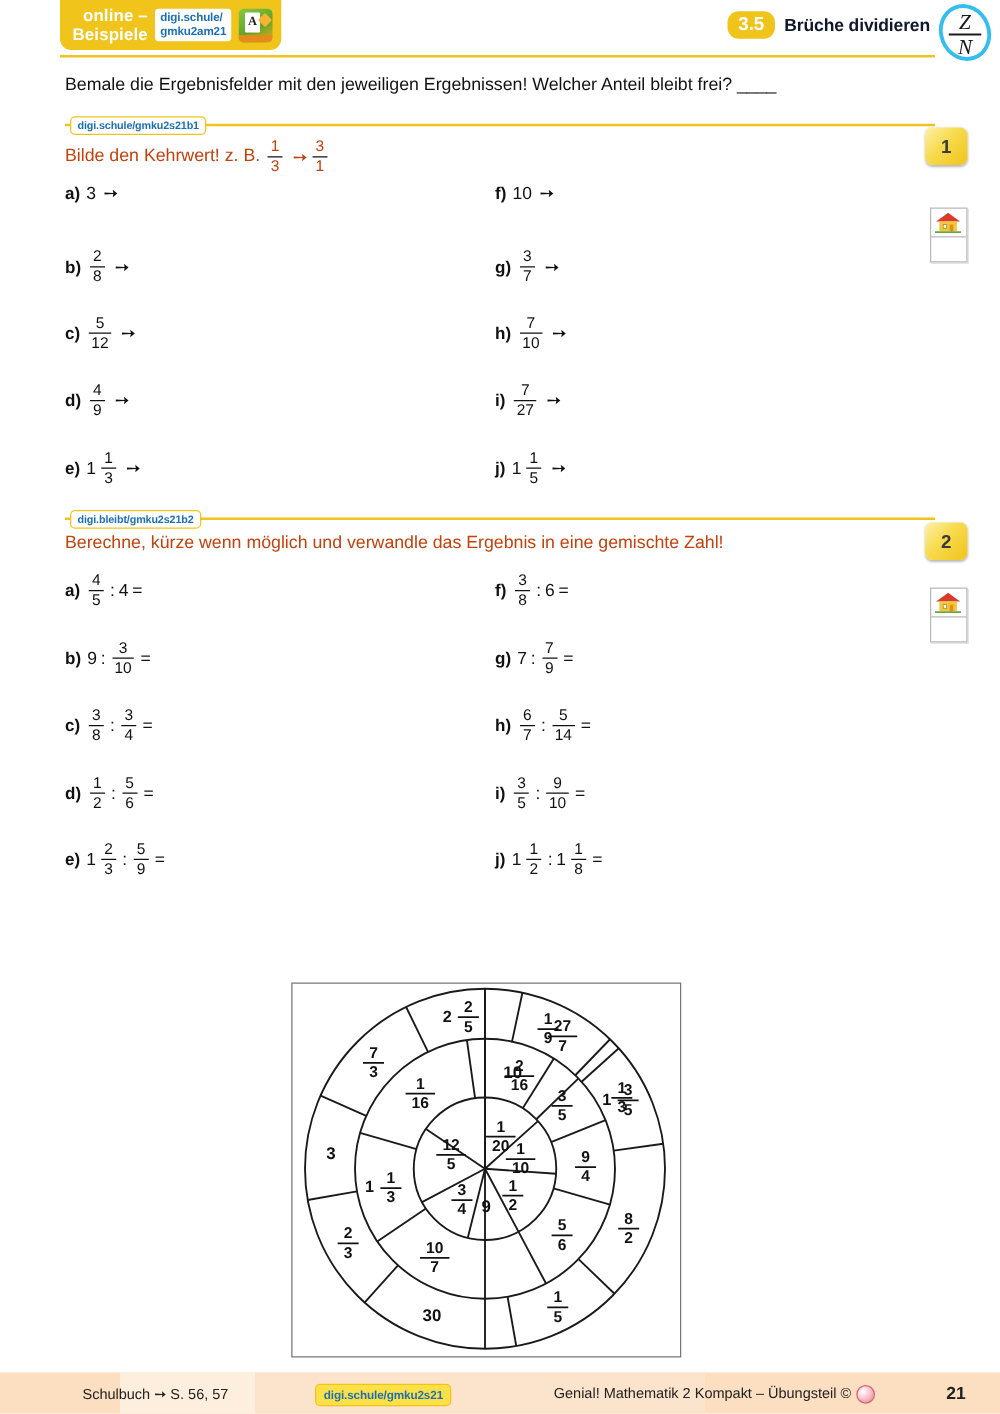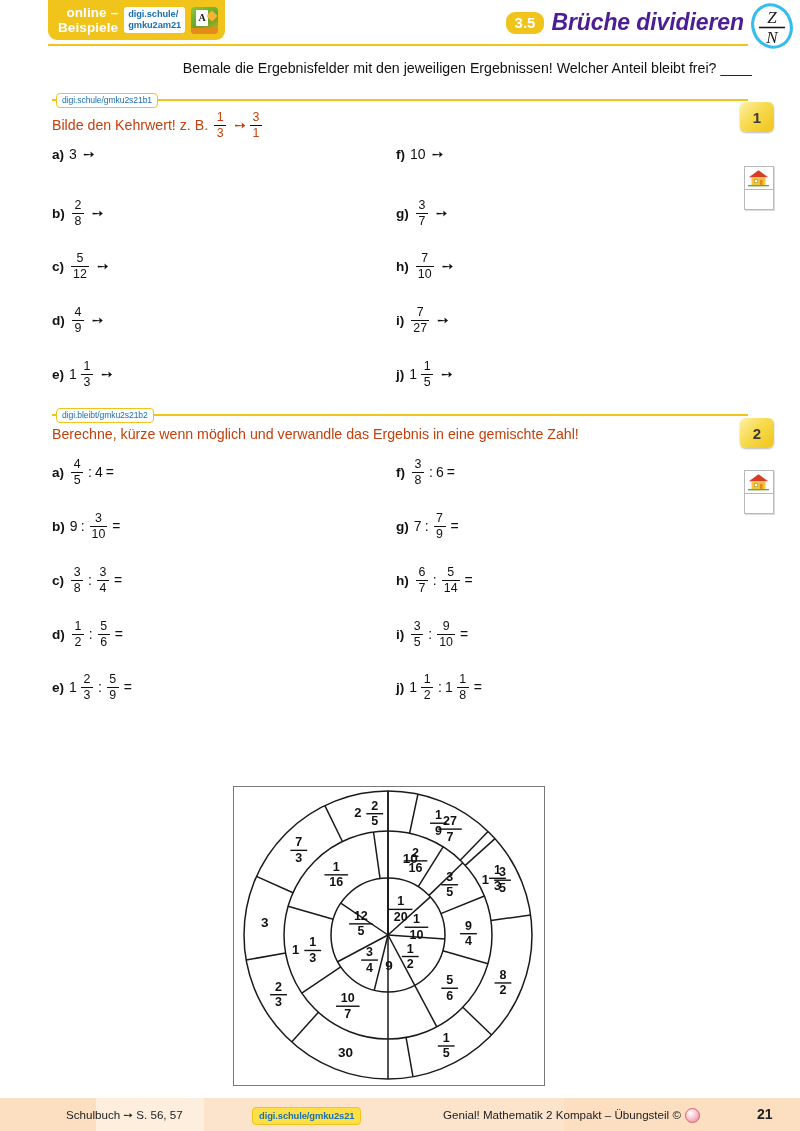--- a/index.html
+++ b/index.html
@@ -42,39 +42,39 @@
   }
   .thumb .t-bar{position:absolute;left:0;bottom:0;width:100%;height:6px;background:#e58b1a;}
 
   .sec-title{
     position:absolute;right:56px;top:9px;display:flex;align-items:center;gap:7px;
   }
   .sec-num{
     background:#f0c41b;color:#ffffff;font-size:15px;font-weight:700;
     border-radius:9px;padding:1px 9px 2px;line-height:19px;
   }
-  .sec-name{color:#4c1d95;font-size:23px;font-weight:700;letter-spacing:-.1px;font-style:italic;}
+  .sec-name{color:#0f172a;font-size:14px;font-weight:700;letter-spacing:-.1px;}
 
   .zn-logo{position:absolute;right:4px;top:2px;width:48px;height:48px;}
 
   .head-rule{
     position:absolute;left:48px;top:44px;width:700px;height:2px;background:#f0c41b;
   }
 
   
   .intro{
     position:absolute;left:52px;top:59px;width:700px;
-    font-size:14.2px;line-height:18px;color:#111;text-align:right;
+    font-size:14.2px;line-height:18px;color:#111;
   }
 
   
   .ex-rule{position:absolute;height:1.5px;background:#f0c41b;}
   .ex-chip{
     position:absolute;background:#ffffff;border:1px solid #f0c41b;border-radius:4px;
-    padding:1px 5px;color:#1b6fb5;font-size:8.6px;font-weight:400;line-height:11px;
+    padding:1px 5px;color:#1b6fb5;font-size:8.6px;font-weight:700;line-height:11px;
     letter-spacing:-.1px;white-space:nowrap;text-align:right;
   }
   .ex-instr{position:absolute;font-size:14.2px;line-height:19px;color:#c2410c;}
 
   .num-badge{
     position:absolute;width:34px;height:30px;border-radius:6px;
     background:linear-gradient(135deg,#fdf0a8 0%,#f7da4d 45%,#f0c41b 100%);
     box-shadow:0 1px 2px rgba(0,0,0,.28);
     color:#3a3a3a;font-size:15px;font-weight:700;
     display:flex;align-items:center;justify-content:center;

